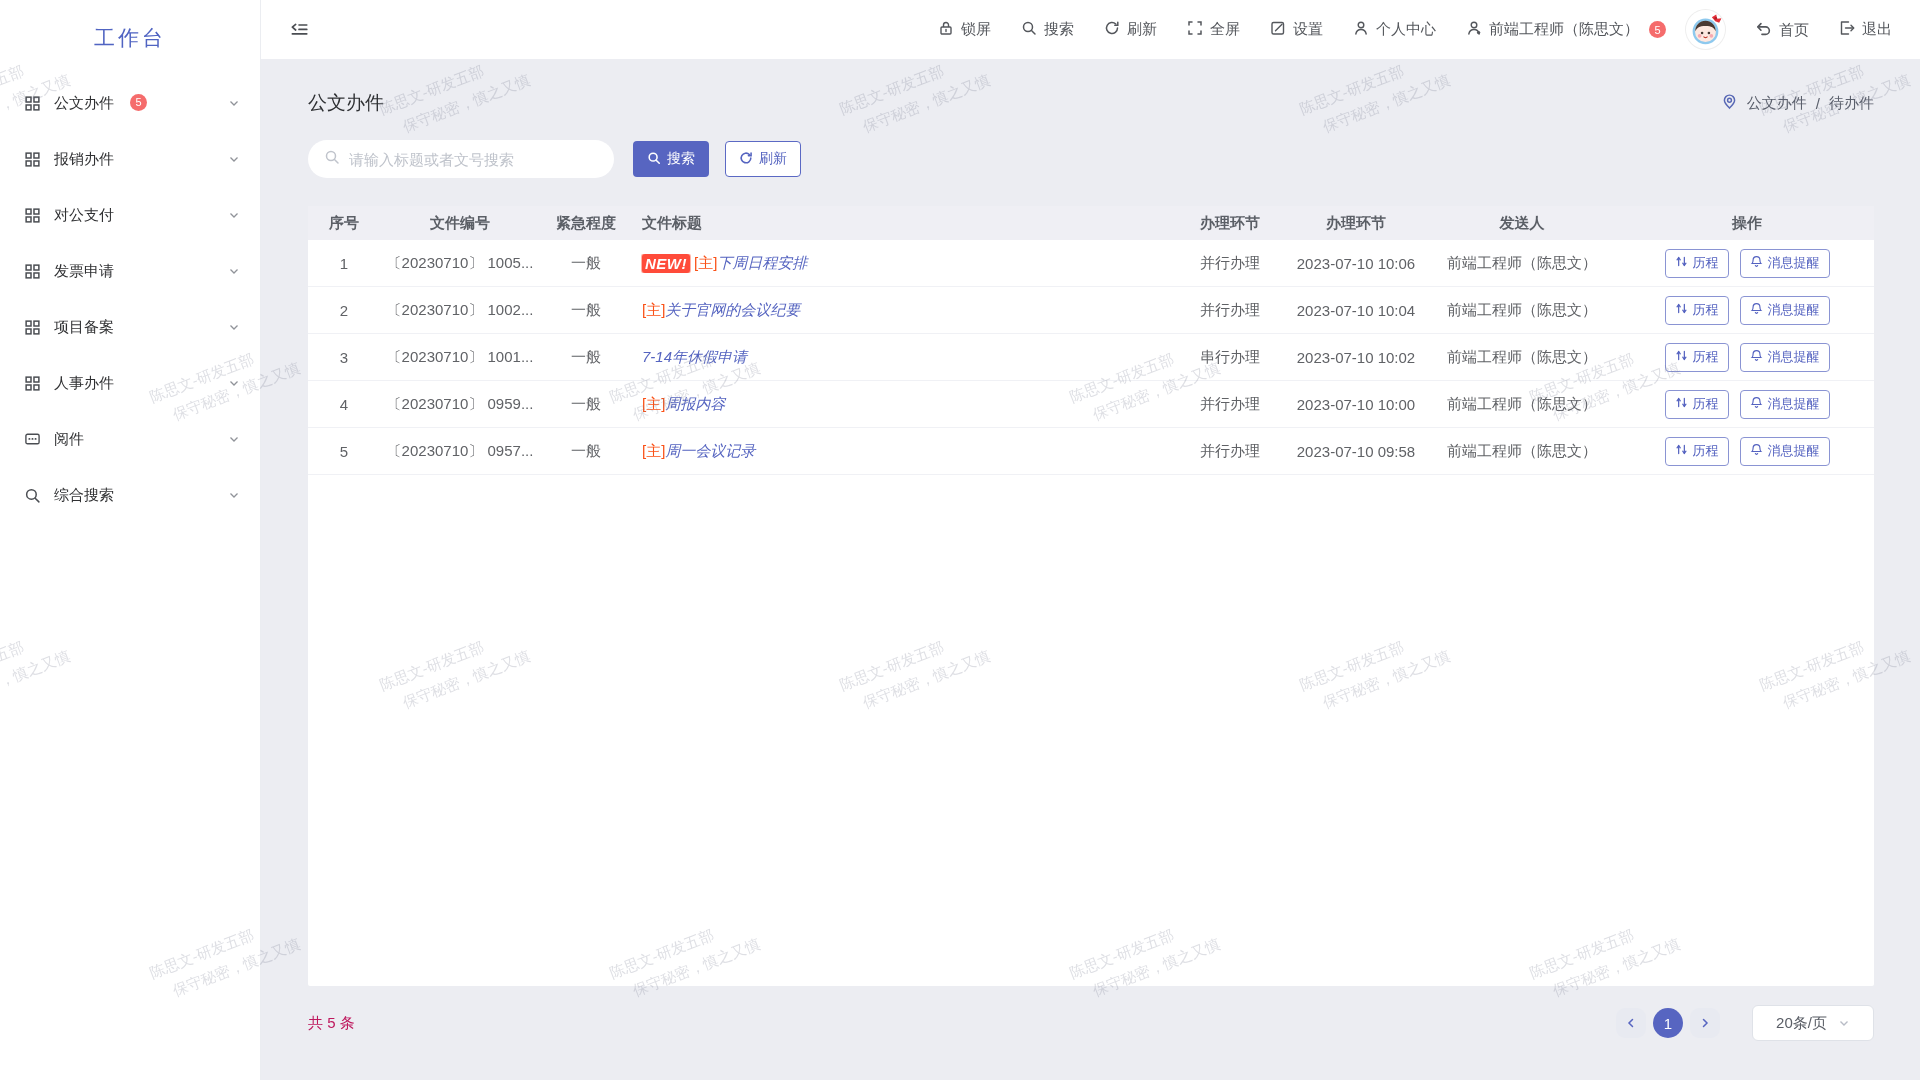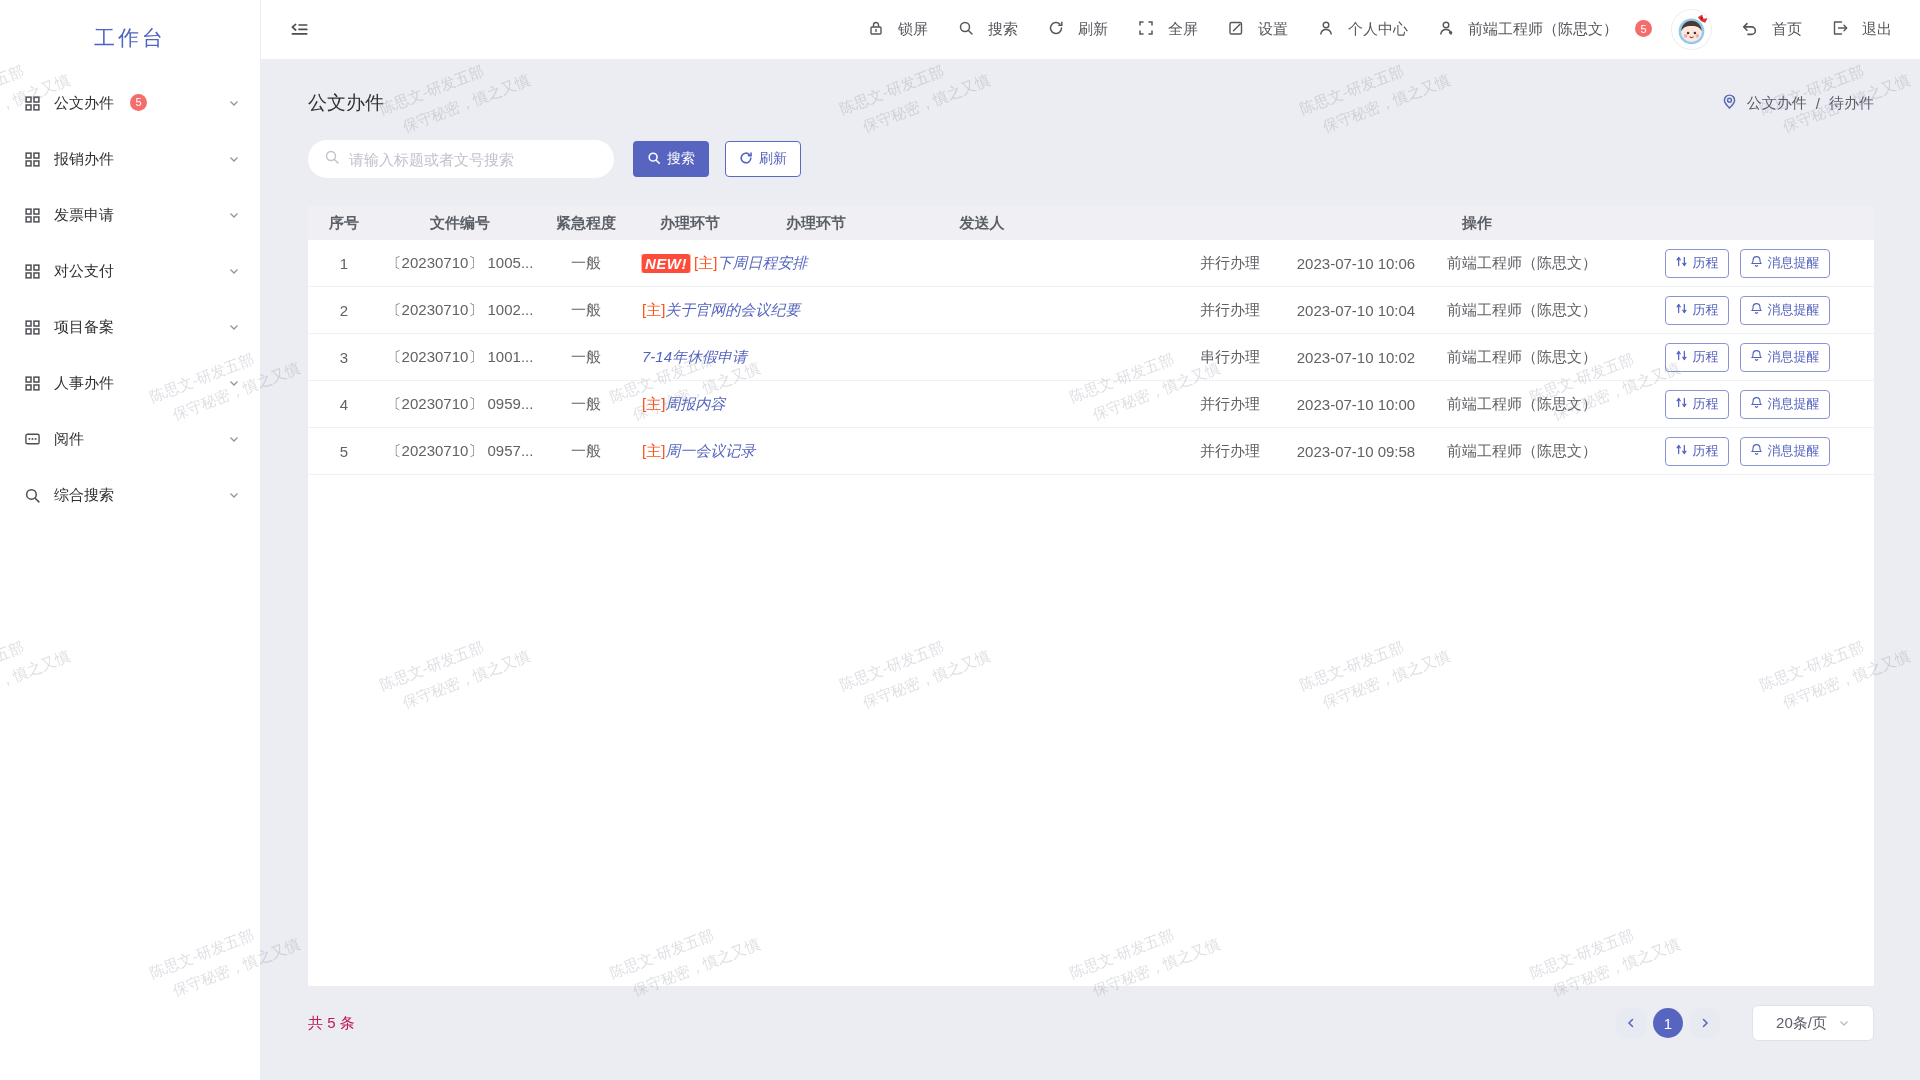--- a/index.html
+++ b/index.html
@@ -18,21 +18,21 @@
   .menu-item .chev { margin-left:auto; color:#909399; display:flex; }
   .badge { background:#f56c6c; color:#fff; font-size:11px; min-width:17px; height:17px;
     border-radius:9px; display:inline-flex; align-items:center; justify-content:center;
     padding:0 4px; margin-left:3px; position:relative; top:-1px; }
 
   
   .right-col { flex:1; display:flex; flex-direction:column; min-width:0; }
   header { height:59px; background:#fff; display:flex; align-items:center; padding:0 28px; }
   .fold { color:#4a4d52; cursor:pointer; display:flex; }
   .h-spacer { flex:1; }
-  .h-item { display:flex; align-items:center; gap:14px; font-size:15px; color:#54575c;
+  .h-item { display:flex; align-items:flex-end; gap:7px; font-size:15px; color:#54575c;
     margin-left:30px; cursor:pointer; white-space:nowrap; }
   .h-item svg { color:#54575c; }
   .avatar { width:39px; height:39px; border-radius:50%; margin-left:20px; cursor:pointer;
     background:#fff; box-shadow:0 0 0 1px #eee; overflow:hidden; flex-shrink:0; }
 
   
   main { flex:1; background:#ecedf2; padding:0 46px 0 47px; min-width:0; }
   .page-head { margin-top:31px; display:flex; align-items:center; justify-content:space-between; }
   .page-title { font-size:19px; color:#2e3033; font-weight:500; }
   .breadcrumb { display:flex; align-items:center; gap:9px; font-size:15px; color:#5a5f6b; }
@@ -135,38 +135,38 @@
 
       <div class="menu-item">
         <span class="m-icon">
             <svg width="17" height="17" viewBox="0 0 16 16" fill="none" stroke="currentColor" stroke-width="1.4">
               <rect x="2" y="2" width="4.6" height="4.6"></rect>
               <rect x="9.4" y="2" width="4.6" height="4.6"></rect>
               <rect x="2" y="9.4" width="4.6" height="4.6"></rect>
               <rect x="9.4" y="9.4" width="4.6" height="4.6"></rect>
             </svg>
           </span>
-        <span>发票申请</span>
+        <span>对公支付</span>
         <span class="chev">
             <svg width="12" height="12" viewBox="0 0 12 12" fill="none" stroke="currentColor" stroke-width="1.3">
               <path d="M2.5 4.5L6 8l3.5-3.5"></path>
             </svg>
           </span>
       </div>
 
       <div class="menu-item">
         <span class="m-icon">
             <svg width="17" height="17" viewBox="0 0 16 16" fill="none" stroke="currentColor" stroke-width="1.4">
               <rect x="2" y="2" width="4.6" height="4.6"></rect>
               <rect x="9.4" y="2" width="4.6" height="4.6"></rect>
               <rect x="2" y="9.4" width="4.6" height="4.6"></rect>
               <rect x="9.4" y="9.4" width="4.6" height="4.6"></rect>
             </svg>
           </span>
-        <span>对公支付</span>
+        <span>发票申请</span>
         <span class="chev">
             <svg width="12" height="12" viewBox="0 0 12 12" fill="none" stroke="currentColor" stroke-width="1.3">
               <path d="M2.5 4.5L6 8l3.5-3.5"></path>
             </svg>
           </span>
       </div>
 
       <div class="menu-item">
         <span class="m-icon">
             <svg width="17" height="17" viewBox="0 0 16 16" fill="none" stroke="currentColor" stroke-width="1.4">
@@ -367,20 +367,21 @@
               </svg></span>
           <span>刷新</span>
         </button>
       </div>
 
       <div class="card">
         <div class="thead">
           <div class="cell col-no">序号</div>
           <div class="cell col-doc">文件编号</div>
           <div class="cell col-urg">紧急程度</div>
+          <div class="cell col-title">文件标题</div>
           <div class="cell col-step">办理环节</div>
           <div class="cell col-time">办理环节</div>
           <div class="cell col-sender">发送人</div>
           <div class="cell col-op">操作</div>
         </div>
 
         <div class="trow">
           <div class="cell col-no">1</div>
           <div class="cell col-doc">〔20230710〕 1005...</div>
           <div class="cell col-urg">一般</div>

